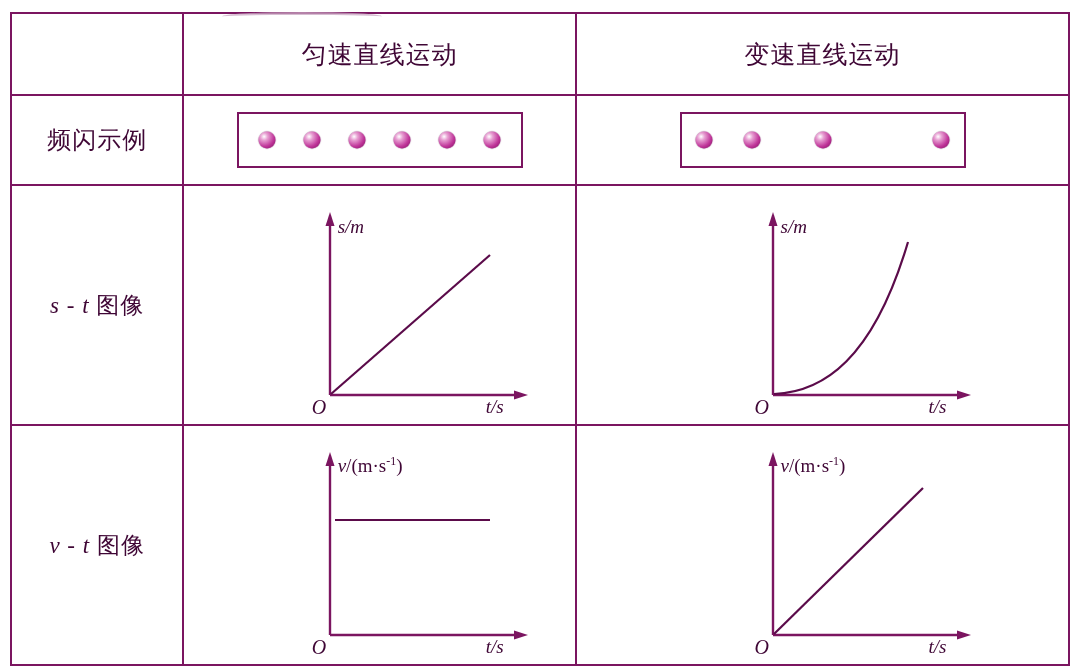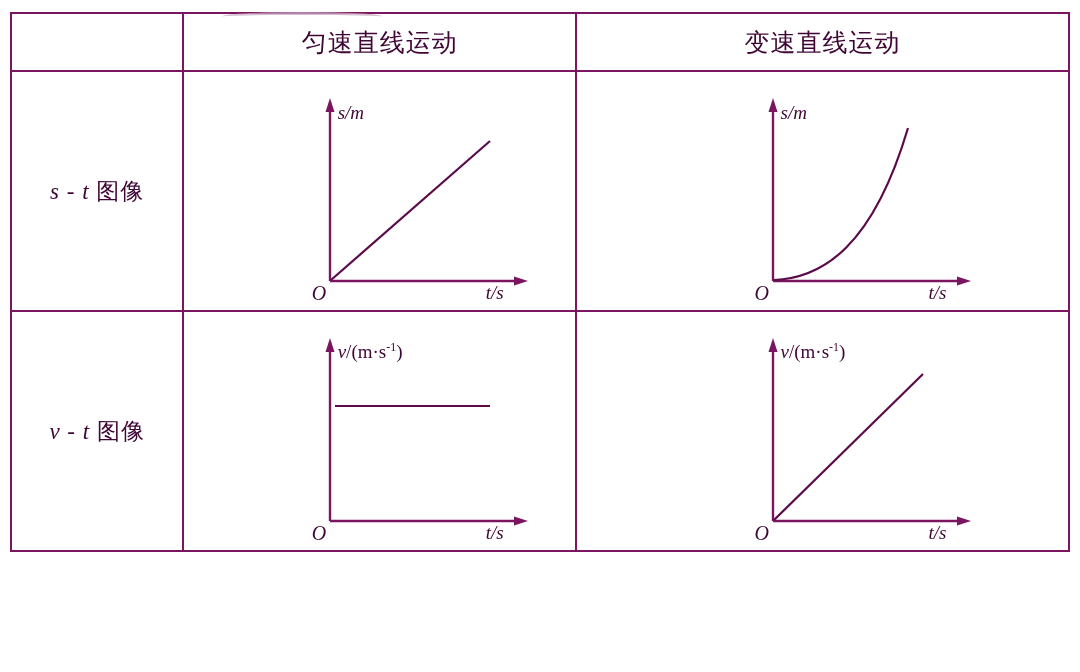--- a/index.html
+++ b/index.html
@@ -20,21 +20,21 @@
     height: 672px;
   }
   table.matrix {
     border-collapse: collapse;
     table-layout: fixed;
     width: 1060px;
     margin: 12px 10px 0 10px;
   }
   table.matrix td, table.matrix th {
     border: 2px solid #7b1560;
-    padding: 0;
+    padding: 12px;
     vertical-align: middle;
     text-align: center;
   }
   col.c1 { width: 172px; }
   col.c2 { width: 392px; }
   col.c3 { width: 492px; }
 
   .hdr {
     height: 56px;
     font-size: 25px;
@@ -134,20 +134,41 @@
         <col class="c2">
         <col class="c3">
     </colgroup>
     <tbody>
       <tr>
         <td class="hdr"></td>
         <td class="hdr">匀速直线运动</td>
         <td class="hdr">变速直线运动</td>
       </tr>
 
+      <tr class="r-strobe">
+        <td class="rowlabel">频闪示例</td>
+        <td>
+          <div class="strobe-box strobe-uniform">
+            <span class="ball" style="left:10%"></span>
+            <span class="ball" style="left:26%"></span>
+            <span class="ball" style="left:42%"></span>
+            <span class="ball" style="left:58%"></span>
+            <span class="ball" style="left:74%"></span>
+            <span class="ball" style="left:90%"></span>
+          </div>
+        </td>
+        <td>
+          <div class="strobe-box strobe-varying">
+            <span class="ball" style="left:8%"></span>
+            <span class="ball" style="left:25%"></span>
+            <span class="ball" style="left:50%"></span>
+            <span class="ball" style="left:92%"></span>
+          </div>
+        </td>
+      </tr>
 
       <tr class="r-st">
         <td class="rowlabel math">
           <span class="ital">s</span><span> - </span><span class="ital">t</span><span> 图像</span>
         </td>
 
         <td>
           <div class="plot-wrap">
             <div class="plot">
               <svg width="260" height="210" viewBox="0 0 260 210">

